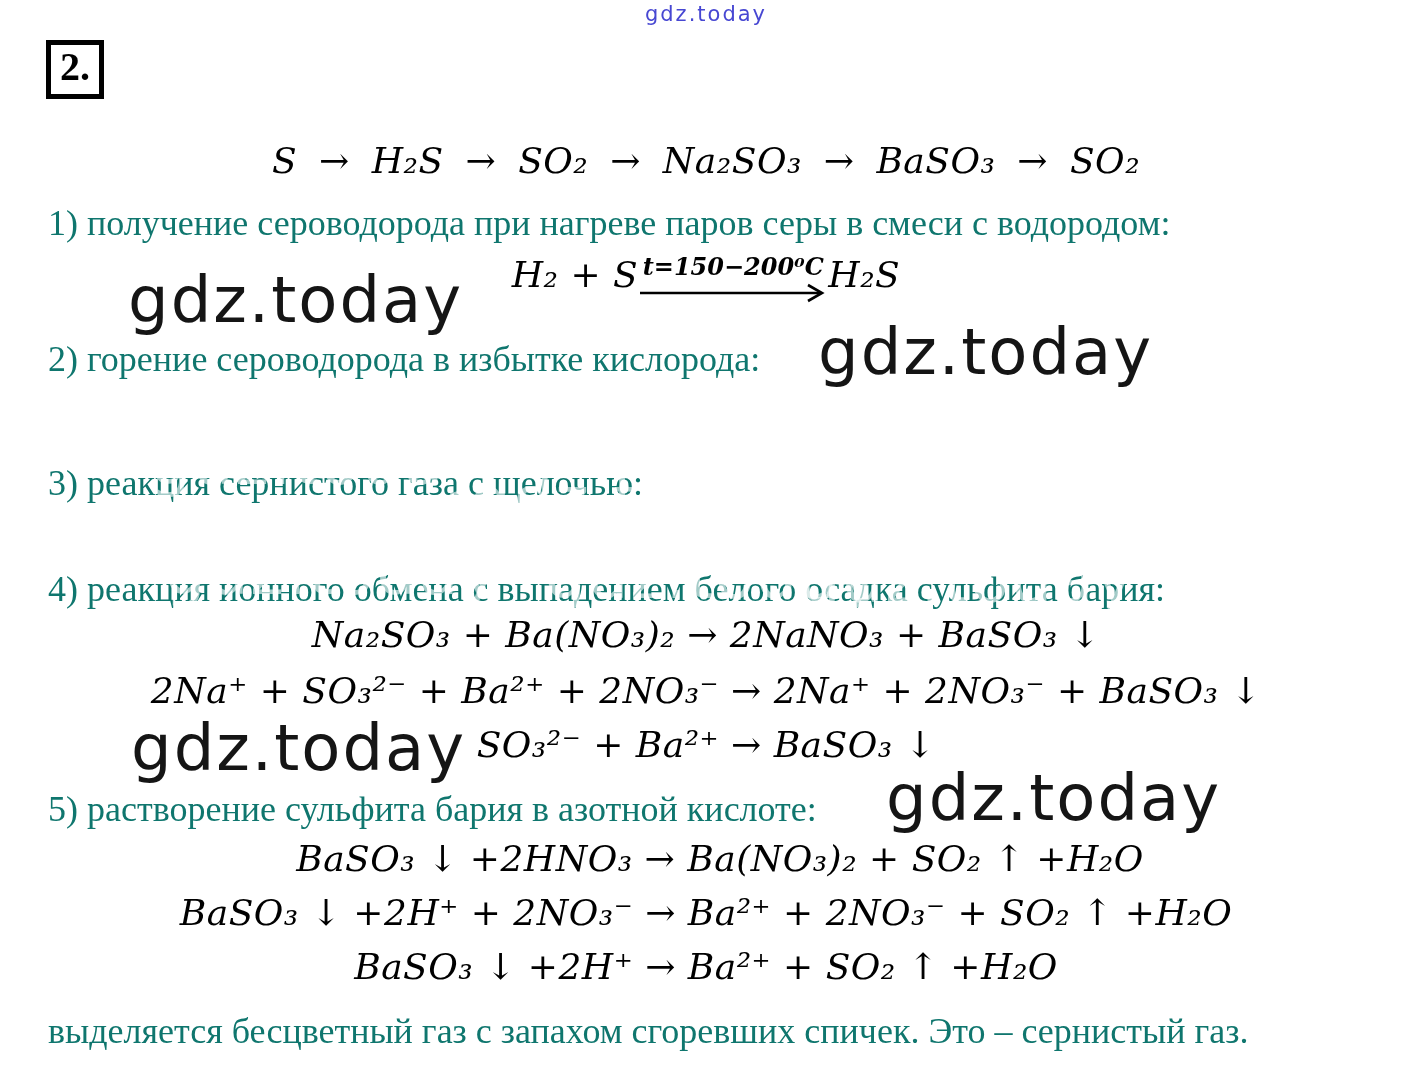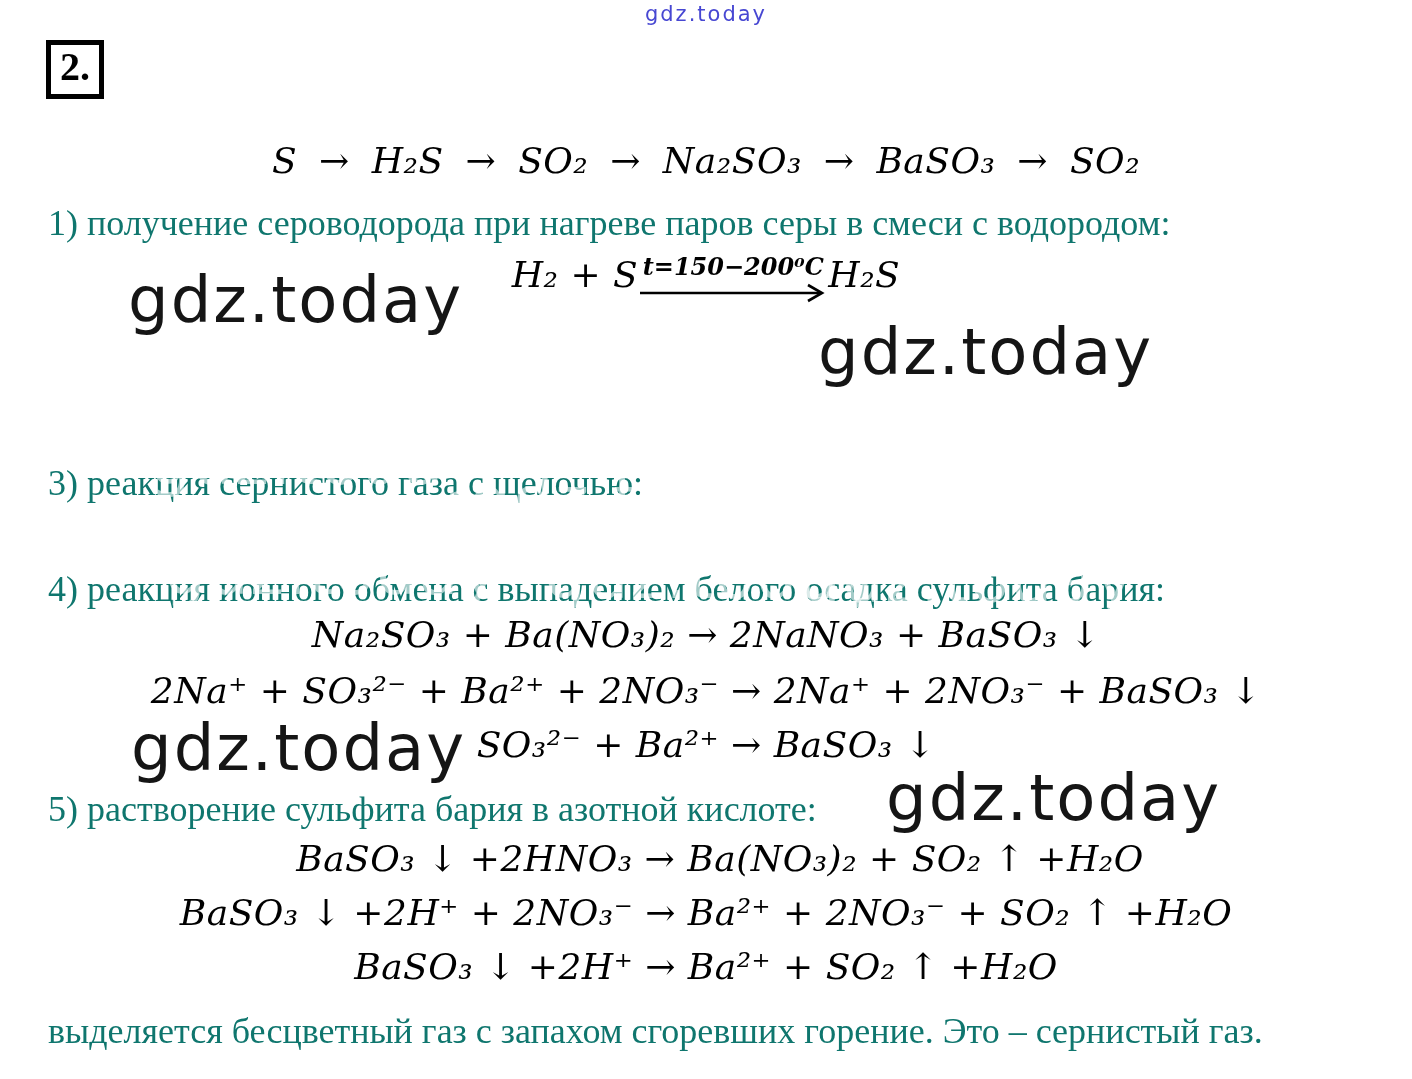--- a/index.html
+++ b/index.html
@@ -46,20 +46,24 @@
     <span class="rxn-arrow">
       <span class="arrow-label">t=150−200⁰C</span>
       <svg class="arrow-svg" width="190" height="22" viewBox="0 0 190 22">
         <path d="M2 11 H182" stroke="#000" stroke-width="2.6" fill="none"></path>
         <path d="M170 3 L184 11 L170 19" stroke="#000" stroke-width="2.6" fill="none"></path>
       </svg>
     </span>
     <span class="eq">H₂S</span>
   </div>
 
+  <div class="abs ru" style="left:48px;top:338px;">
+    <span>2)</span>
+    <span>горение сероводорода в избытке кислорода:</span>
+  </div>
 
   <div class="abs ru" style="left:48px;top:462px;">
     <span>3)</span>
     <span>реакция сернистого газа с щелочью:</span>
   </div>
 
   <div class="abs ru" style="left:48px;top:568px;">
     <span>4)</span>
     <span>реакция ионного обмена с выпадением белого осадка сульфита бария:</span>
   </div>
@@ -80,21 +84,21 @@
   <div class="abs center-row" style="top:838px;height:58px;padding-left:28px;">
     <span class="eq">BaSO₃ ↓ +2HNO₃ → Ba(NO₃)₂ + SO₂ ↑ +H₂O</span>
   </div>
   <div class="abs center-row" style="top:892px;height:58px;">
     <span class="eq">BaSO₃ ↓ +2H⁺ + 2NO₃⁻ → Ba²⁺ + 2NO₃⁻ + SO₂ ↑ +H₂O</span>
   </div>
   <div class="abs center-row" style="top:946px;height:58px;">
     <span class="eq">BaSO₃ ↓ +2H⁺ → Ba²⁺ + SO₂ ↑ +H₂O</span>
   </div>
 
-  <div class="abs ru" style="left:48px;top:1010px;">выделяется бесцветный газ с запахом сгоревших горение. Это – сернистый газ.</div>
+  <div class="abs ru" style="left:48px;top:1010px;">выделяется бесцветный газ с запахом сгоревших спичек. Это – сернистый газ.</div>
 
   <div class="wm wm-light abs" style="left:150px;top:430px;">gdz.today</div>
   <div class="wm wm-light abs" style="left:470px;top:468px;">gdz.today</div>
   <div class="wm wm-light abs" style="left:165px;top:540px;">gdz.today</div>
   <div class="wm wm-light abs" style="left:545px;top:544px;">gdz.today</div>
   <div class="wm wm-light abs" style="left:800px;top:548px;">gdz.today</div>
 
 </div>
 
 </body></html>

